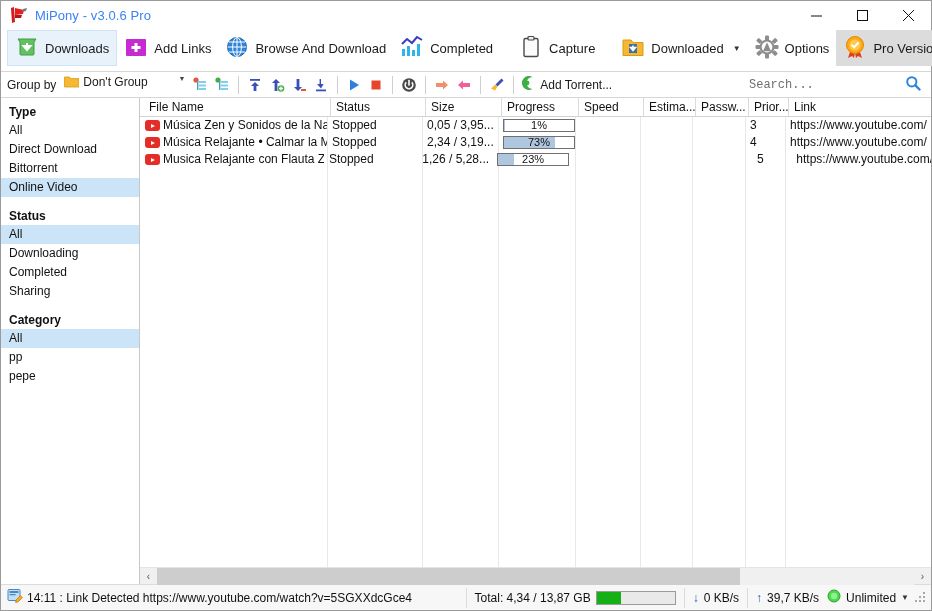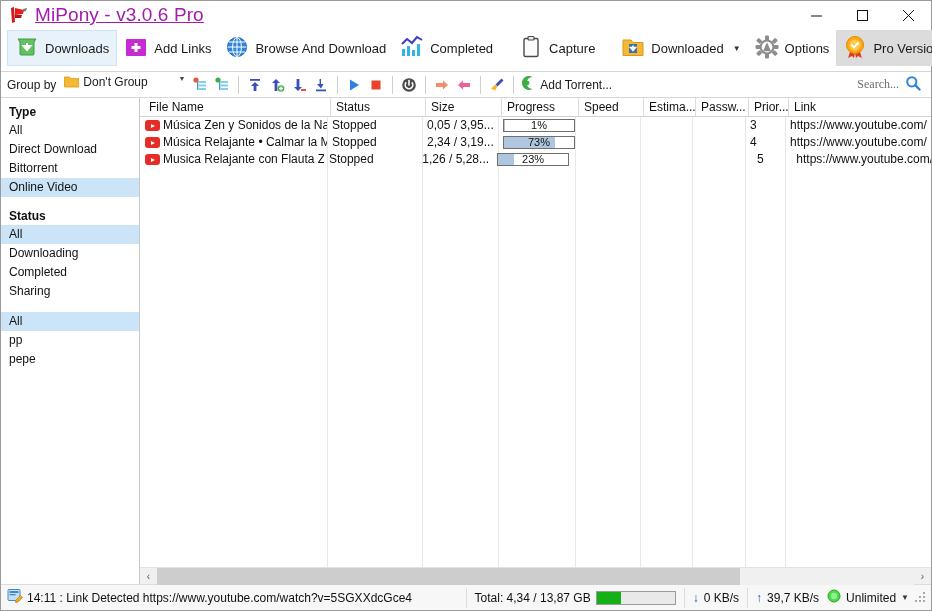--- a/index.html
+++ b/index.html
@@ -22,21 +22,21 @@
   
   .titlebar {
     height: 29px;
     background: #ffffff;
     display: flex;
     align-items: center;
     flex: 0 0 29px;
     border-bottom: 1px solid #ffffff;
   }
   .title-logo { width: 20px; height: 18px; margin-left: 8px; margin-right: 6px; position: relative; }
-  .title-text { font-size: 19px; color: #a21caf; letter-spacing: .1px; text-decoration: underline; }
+  .title-text { font-size: 13px; color: #3b82f6; letter-spacing: .1px; }
   .win-controls { margin-left: auto; display: flex; height: 29px; }
   .win-btn {
     width: 46px; height: 29px;
     display: flex; align-items: center; justify-content: center;
     font-size: 12px; color: #111; background: transparent;
   }
 
   
   .toolbar {
     height: 42px;
@@ -80,22 +80,22 @@
   }
   .combo-caret { margin-left: auto; font-size: 7px; color: #444; margin-right: 4px;}
   .sb-sep { width: 1px; height: 18px; background: #cfcfcf; margin: 0 5px; }
   .sb-btn { width: 22px; height: 22px; display:flex; align-items:center; justify-content:center;}
   .addtorrent { display:flex; align-items:center; gap:5px; color:#1a1a1a; }
   .search-wrap {
     margin-left: auto; display: flex; align-items: center; gap: 6px;
     margin-right: 10px;
   }
   .search-input {
-    border: none; outline: none; width: 150px; text-align: right;
-    font-family: Liberation Serif, serif; font-size: 12px;
+    border: none; outline: none; width: 150px; text-align: left;
+    font-family: Liberation Mono, monospace; font-size: 12px;
     color: #555; background: transparent;
   }
   .search-input::placeholder { color: #6e6e6e; }
 
   
   .body {
     flex: 1 1 auto;
     display: flex;
     min-height: 0;
     background: #5eead4;
@@ -493,20 +493,21 @@
       <div class="side-gap"></div>
 
       <div class="side-head">Status</div>
       <div class="side-item sel">All</div>
       <div class="side-item">Downloading</div>
       <div class="side-item">Completed</div>
       <div class="side-item">Sharing</div>
 
       <div class="side-gap"></div>
 
+      <div class="side-head">Category</div>
       <div class="side-item sel">All</div>
       <div class="side-item">pp</div>
       <div class="side-item">pepe</div>
     </div>
 
     <div class="tablearea">
 
       <div class="thead">
         <div class="th" style="width:187px">File Name</div>
         <div class="th" style="width:95px">Status</div>

